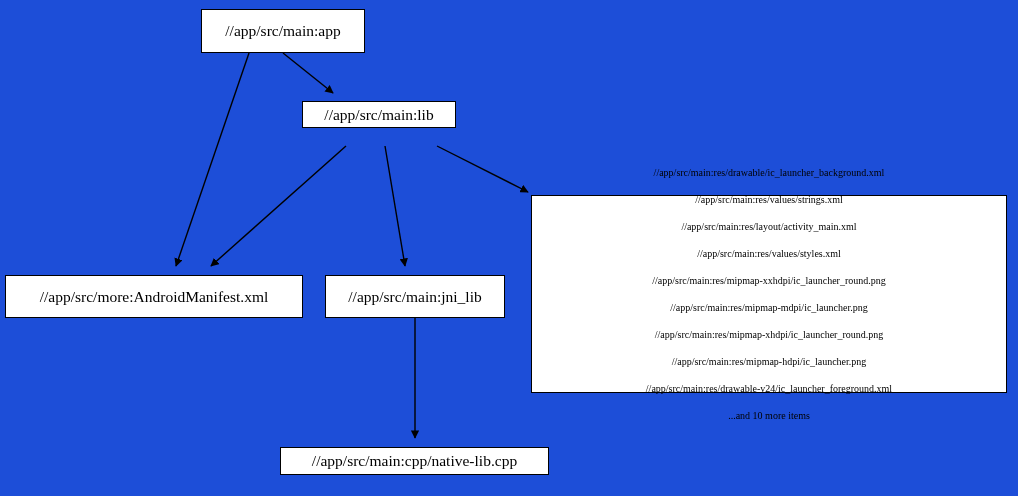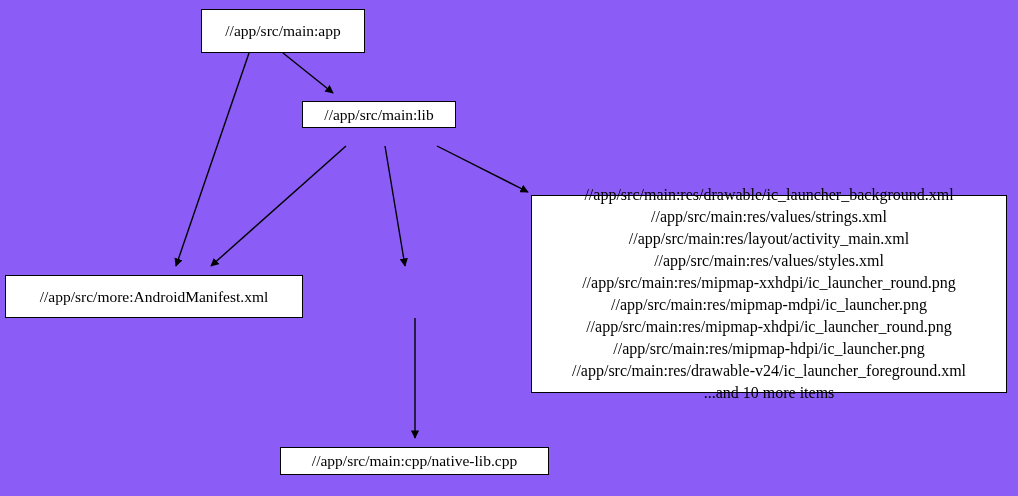--- a/index.html
+++ b/index.html
@@ -4,21 +4,21 @@
 <style>
   html, body {
     margin: 0;
     padding: 0;
     background: #ffffff;
   }
   #canvas {
     position: relative;
     width: 1018px;
     height: 496px;
-    background: #8b5cf6;
+    background: #1d4ed8;
     overflow: hidden;
     font-family: "Liberation Serif", "DejaVu Serif", serif;
   }
   #edges {
     position: absolute;
     left: 0;
     top: 0;
     width: 1018px;
     height: 496px;
   }
@@ -36,22 +36,22 @@
     line-height: 1.0;
     white-space: nowrap;
     z-index: 2;
   }
   .node-label {
     display: block;
     padding: 0 2px;
   }
   .node-multiline {
     white-space: pre;
-    line-height: 22px;
-    font-size: 16px;
+    line-height: 27px;
+    font-size: 10px;
   }
 </style>
 </head>
 <body>
 
 <div id="canvas">
 
   <svg id="edges" viewBox="0 0 1018 496" xmlns="http://www.w3.org/2000/svg">
     <defs>
       <marker id="arrow" viewBox="0 0 10 10" refX="9" refY="5" markerWidth="6" markerHeight="6" orient="auto-start-reverse">
@@ -89,20 +89,23 @@
   </div>
 
   <div class="node" style="left:302px; top:101px; width:154px; height:27px;">
     <span class="node-label">//app/src/main:lib</span>
   </div>
 
   <div class="node" style="left:5px; top:275px; width:298px; height:43px;">
     <span class="node-label">//app/src/more:AndroidManifest.xml</span>
   </div>
 
+  <div class="node" style="left:325px; top:275px; width:180px; height:43px;">
+    <span class="node-label">//app/src/main:jni_lib</span>
+  </div>
 
   <div class="node" style="left:531px; top:195px; width:476px; height:198px;">
     <span class="node-label node-multiline">//app/src/main:res/drawable/ic_launcher_background.xml
 //app/src/main:res/values/strings.xml
 //app/src/main:res/layout/activity_main.xml
 //app/src/main:res/values/styles.xml
 //app/src/main:res/mipmap-xxhdpi/ic_launcher_round.png
 //app/src/main:res/mipmap-mdpi/ic_launcher.png
 //app/src/main:res/mipmap-xhdpi/ic_launcher_round.png
 //app/src/main:res/mipmap-hdpi/ic_launcher.png

